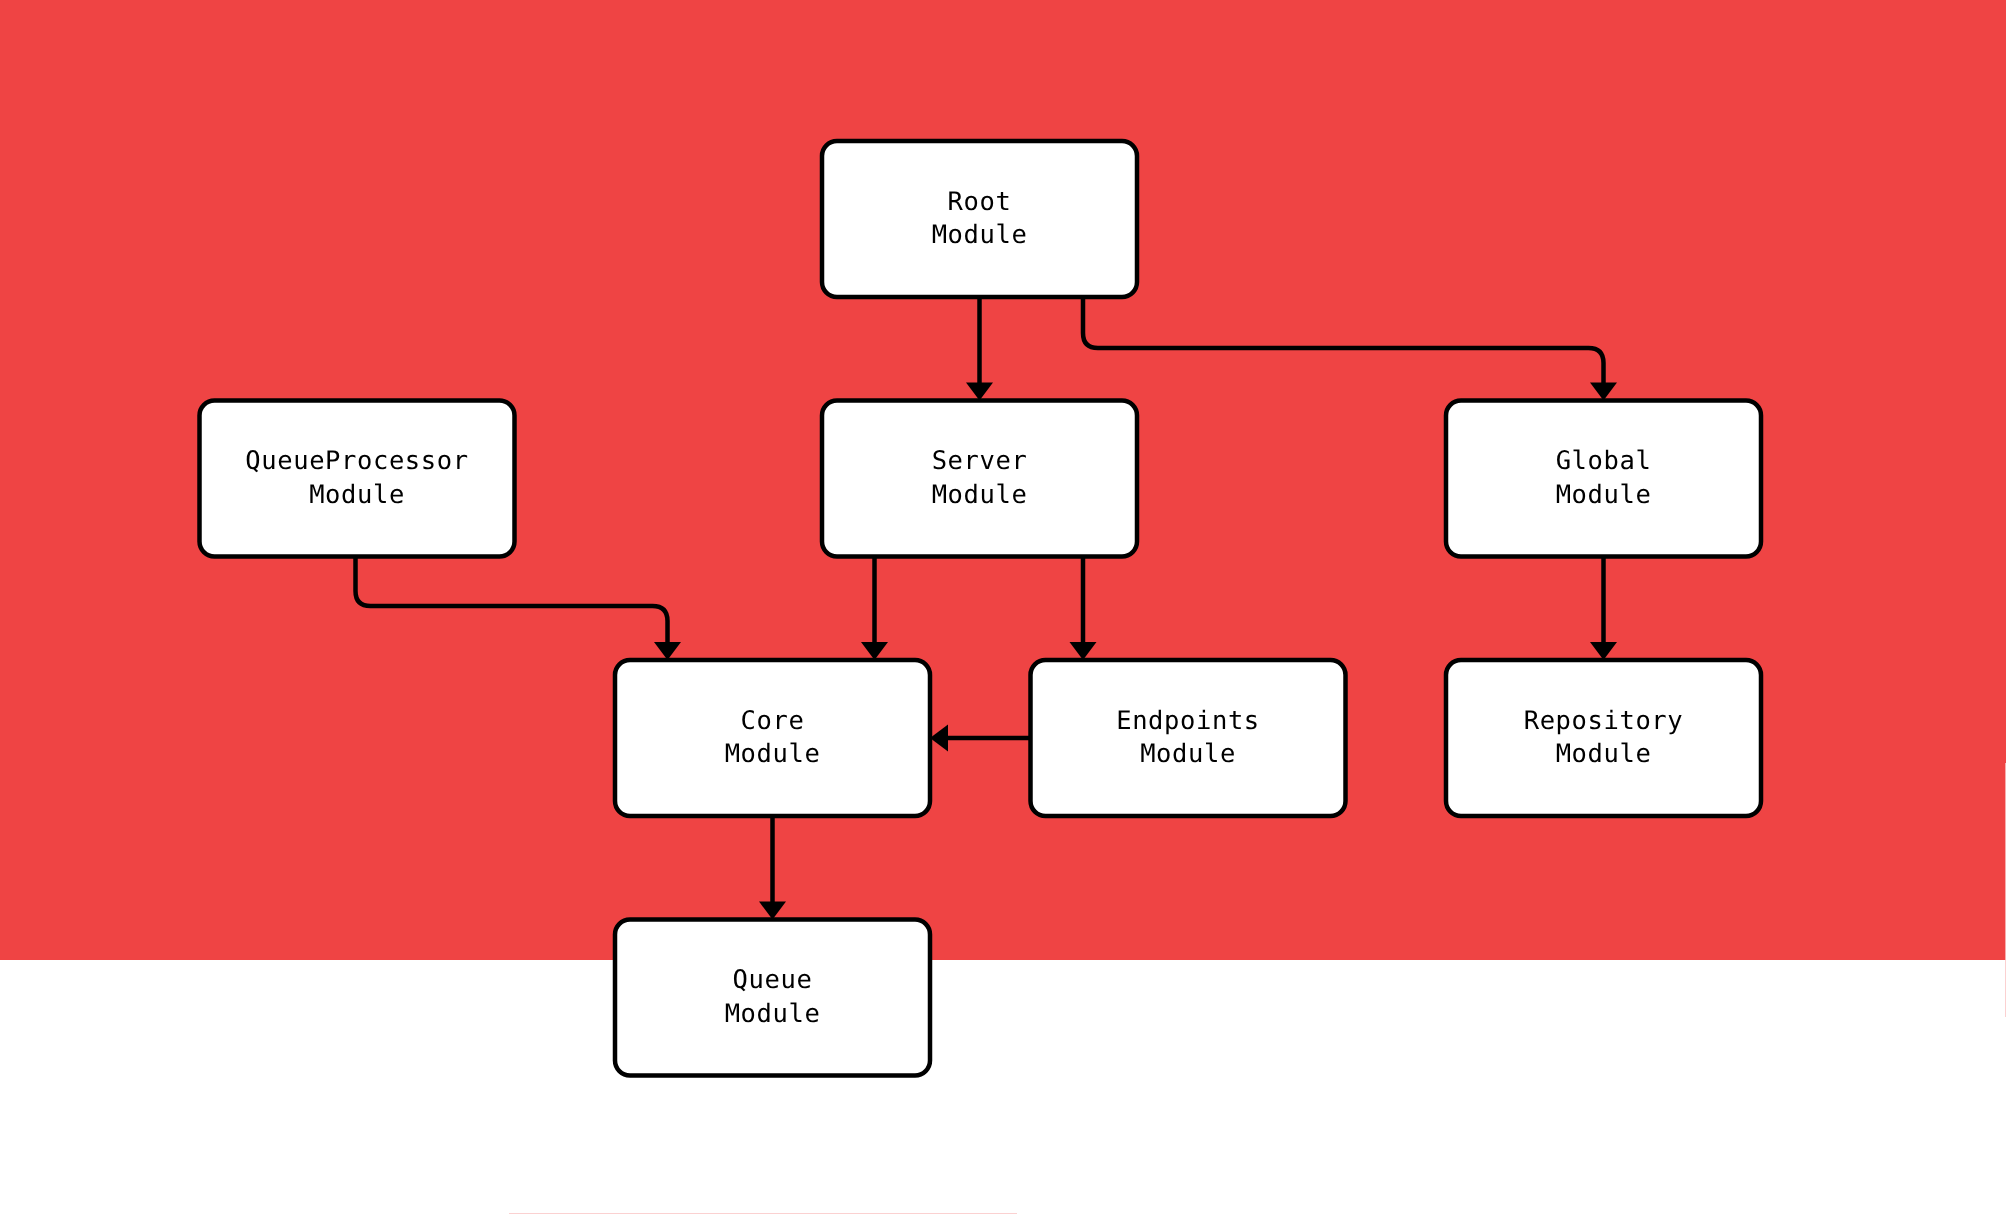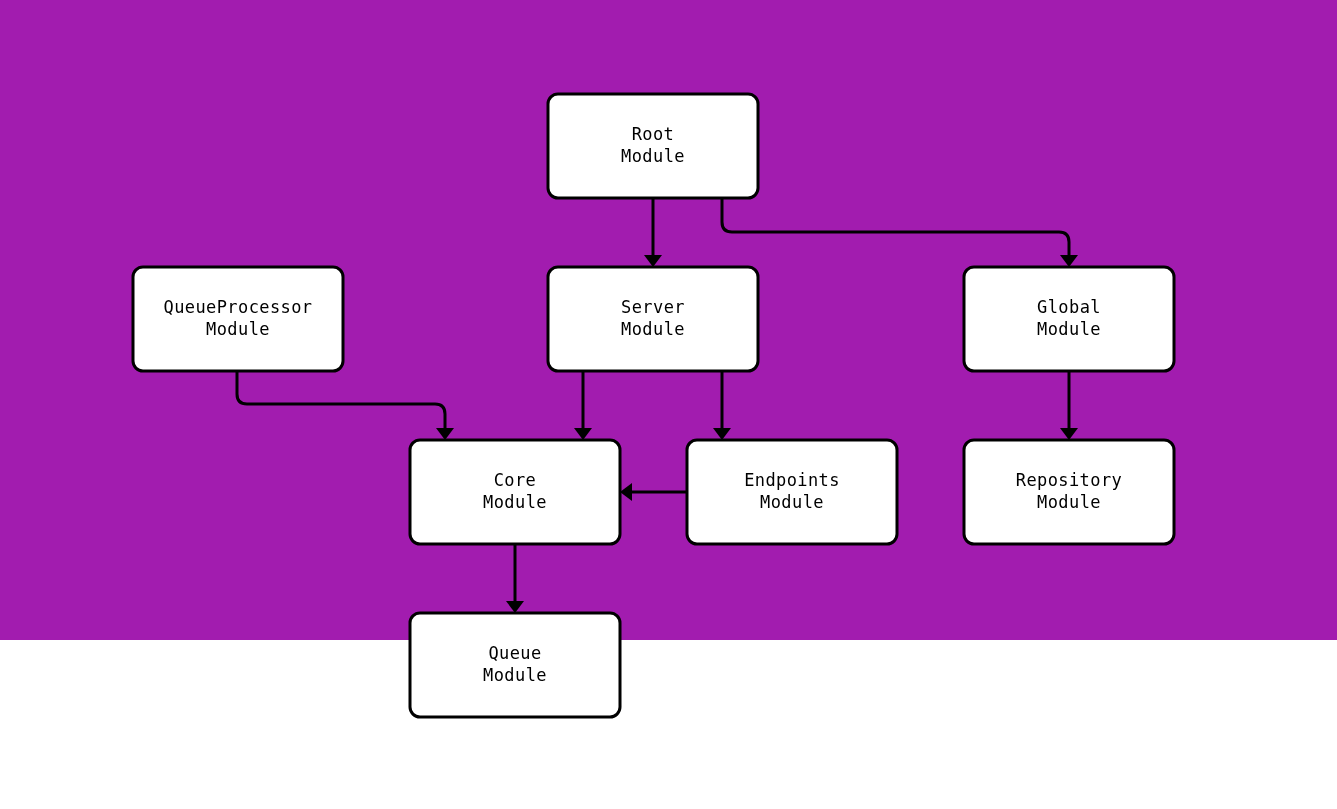--- a/index.html
+++ b/index.html
@@ -11,21 +11,21 @@
   body {
     width: 1337px;
     height: 809px;
     font-family: "DejaVu Sans Mono", "Liberation Mono", monospace;
     overflow: hidden;
   }
   #diagram-root {
     position: relative;
     width: 1337px;
     height: 640px;
-    background: #a21caf;
+    background: #ef4444;
   }
   svg#diagram-canvas {
     display: block;
     width: 1337px;
     height: 809px;
   }
   .node-box {
     fill: #ffffff;
     stroke: #000000;
     stroke-width: 3;

